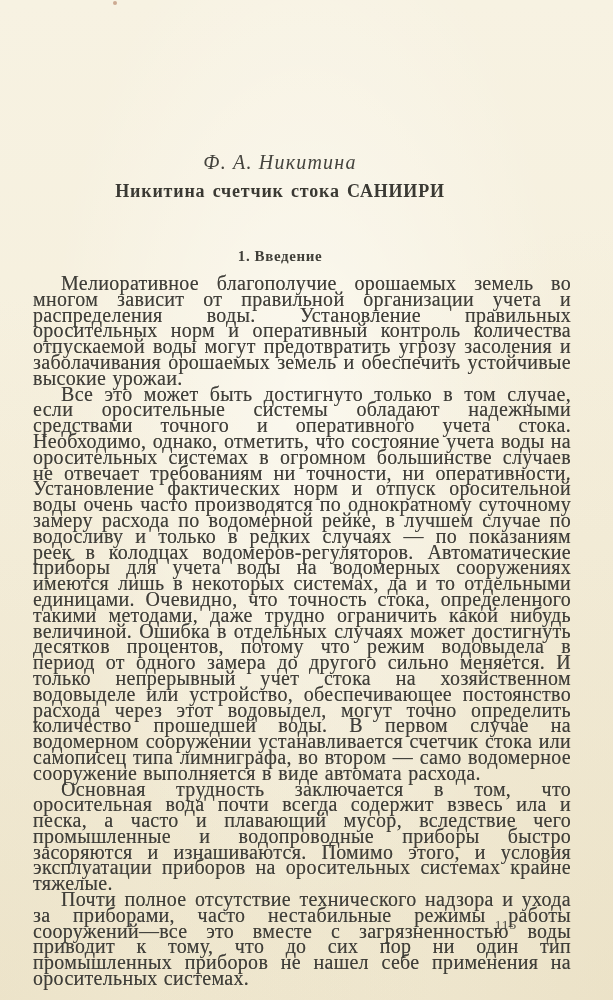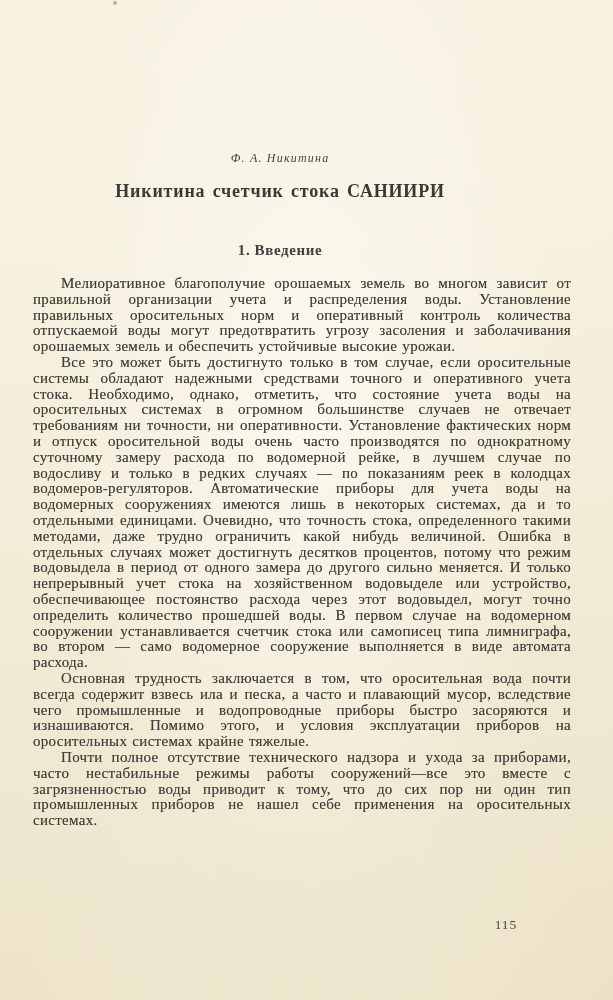--- a/index.html
+++ b/index.html
@@ -22,47 +22,47 @@
   }
   .center-band {
     position: absolute;
     left: 0;
     width: 560px;
     text-align: center;
   }
   .author {
     top: 151px;
     font-style: italic;
-    font-size: 12px;
+    font-size: 20px;
     letter-spacing: 1.2px;
     color: #45443e;
   }
   .title {
     top: 181px;
     margin: 0;
     font-size: 18px;
     font-weight: bold;
     letter-spacing: 0.8px;
     word-spacing: 2px;
     color: #3a3933;
   }
   .section-heading {
-    top: 242px;
+    top: 248px;
     margin: 0;
     font-size: 15px;
     font-weight: bold;
     letter-spacing: 0.6px;
     color: #403f39;
   }
   .body-column {
     position: absolute;
     left: 33px;
     top: 276px;
     width: 538px;
-    font-size: 15px;
+    font-size: 20px;
     line-height: 15.8px;
     text-align: justify;
     letter-spacing: 0.3px;
     word-spacing: 1px;
     text-shadow: 0 0 0.4px rgba(63,62,57,0.55);
   }
   .body-column p {
     margin: 0;
     text-indent: 28px;
   }

